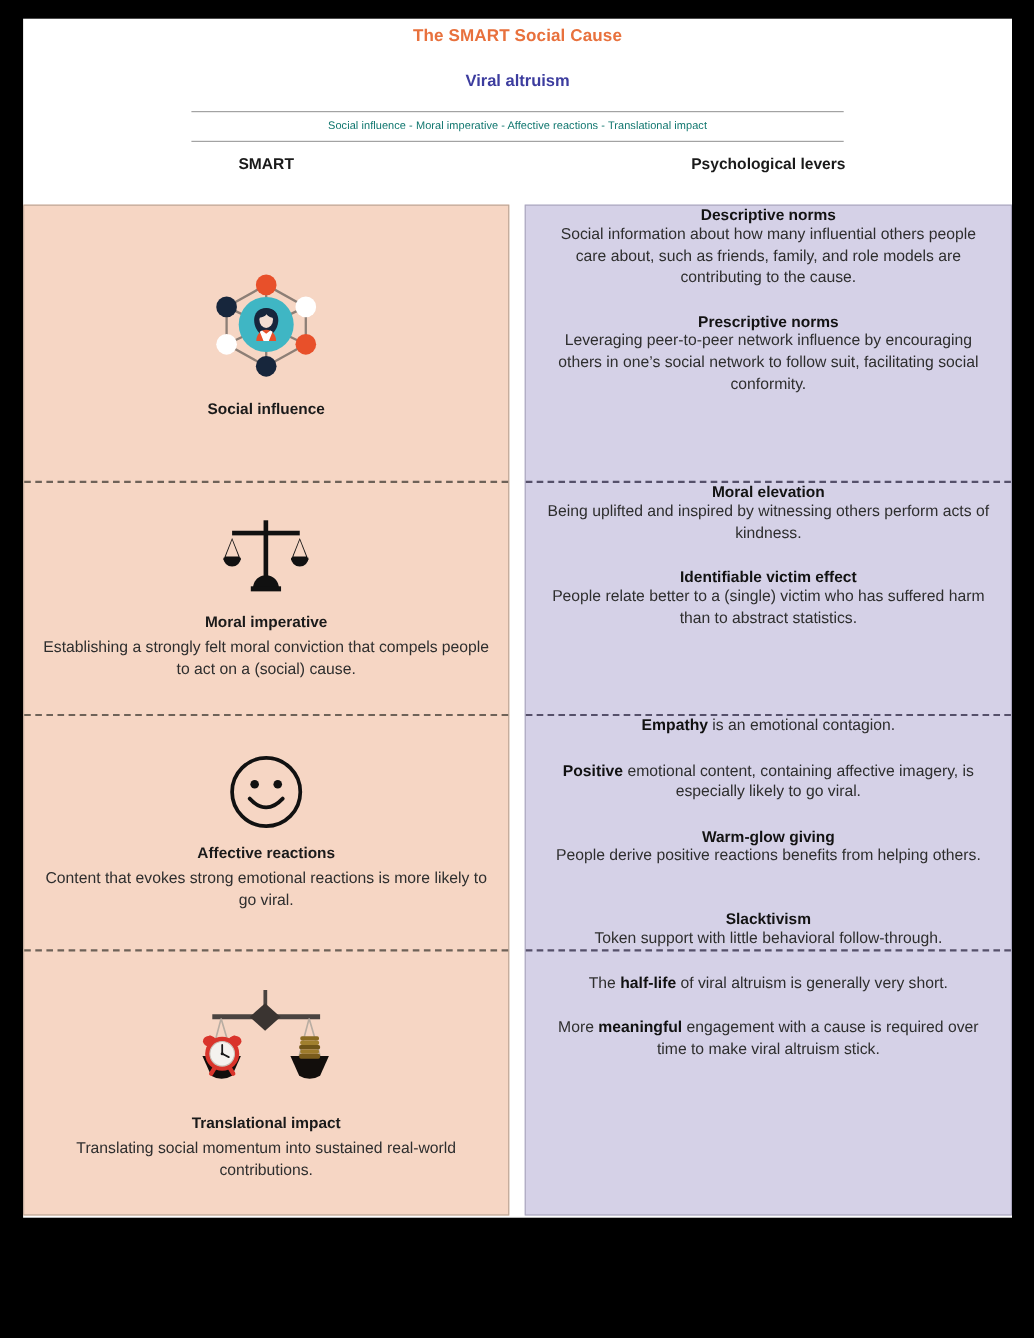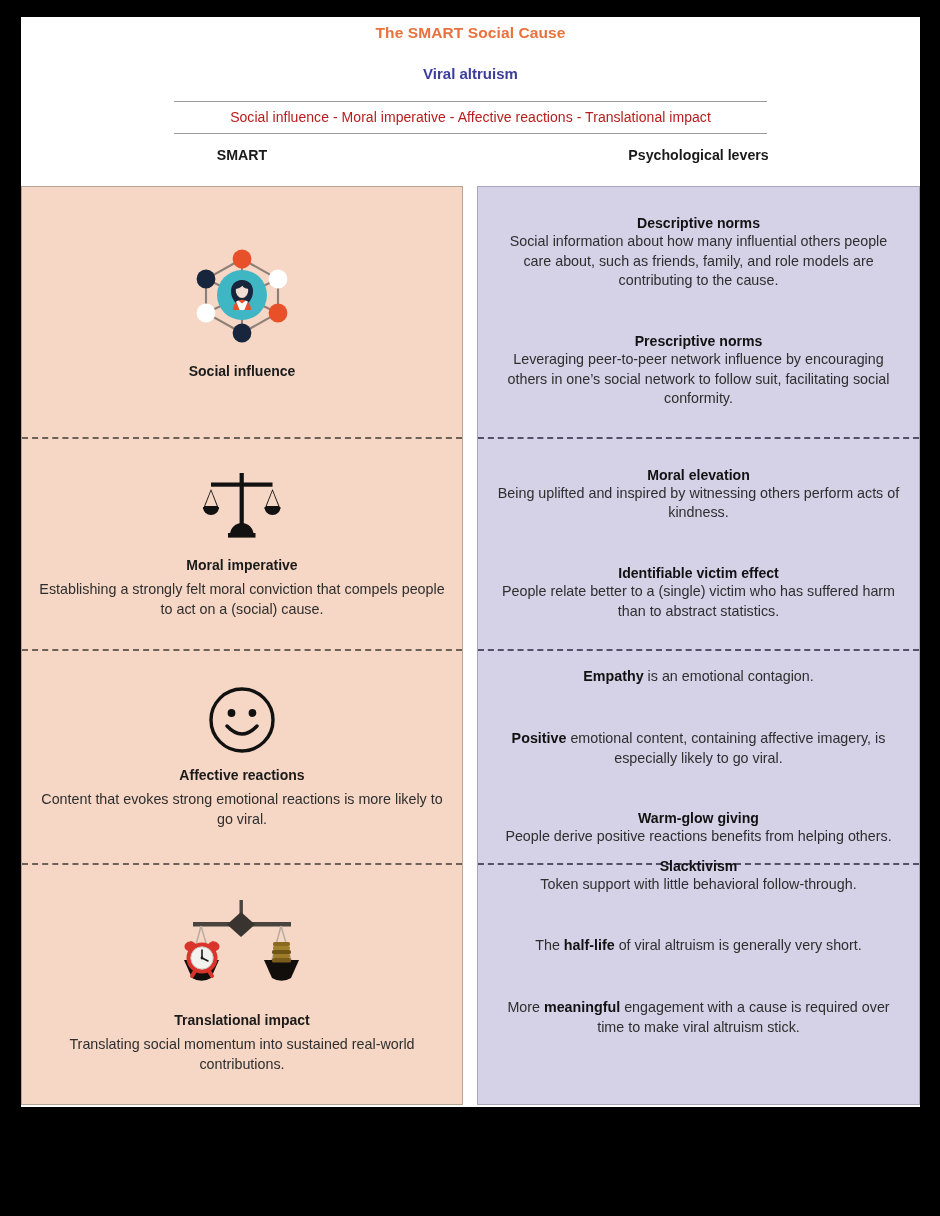--- a/index.html
+++ b/index.html
@@ -29,21 +29,21 @@
     margin:22px 0 0 0;
   }
   .rulebox{
     margin:19px auto 0 auto;
     width:593px;
     border-top:1.3px solid #9a9a9a;
     border-bottom:1.3px solid #9a9a9a;
     padding:7px 0 8px 0;
   }
   .rulebox-text{
-    font-size:14px;color:#b91c1c;letter-spacing:.05px;
+    font-size:10px;color:#0f766e;letter-spacing:.05px;
   }
   .colheads{
     position:relative;height:34px;margin-top:13px;
   }
   .colhead{
     position:absolute;top:0;font-size:14.2px;font-weight:bold;color:#1a1a1a;
     text-align:center;
   }
   .colhead.left{left:0;width:442px;}
   .colhead.right{left:456px;width:443px;}
@@ -94,22 +94,22 @@
     font-size:14px;font-weight:bold;color:#1a1a1a;
     margin:6px 0 7px 0;text-align:center;
   }
   .item-body{
     font-size:14.3px;color:#2e2e2e;line-height:1.38;
     text-align:center;padding:0 13px;max-width:420px;
   }
 
   
   .rblocks{
-    display:flex;flex-direction:column;justify-content:center;
-    width:100%;height:100%;padding:0 16px;box-sizing:border-box;gap:21px;
+    display:flex;flex-direction:column;
+    width:100%;height:100%;padding:0 16px;box-sizing:border-box;
   }
   .rblock{margin:0;}
   .rblock + .rblock{margin-top:21px;}
   .rb-title{
     font-size:14.1px;font-weight:bold;color:#121212;text-align:center;
     margin-bottom:1px;
   }
   .rb-text{
     font-size:14.3px;color:#2e2e2e;line-height:1.38;text-align:center;
   }

